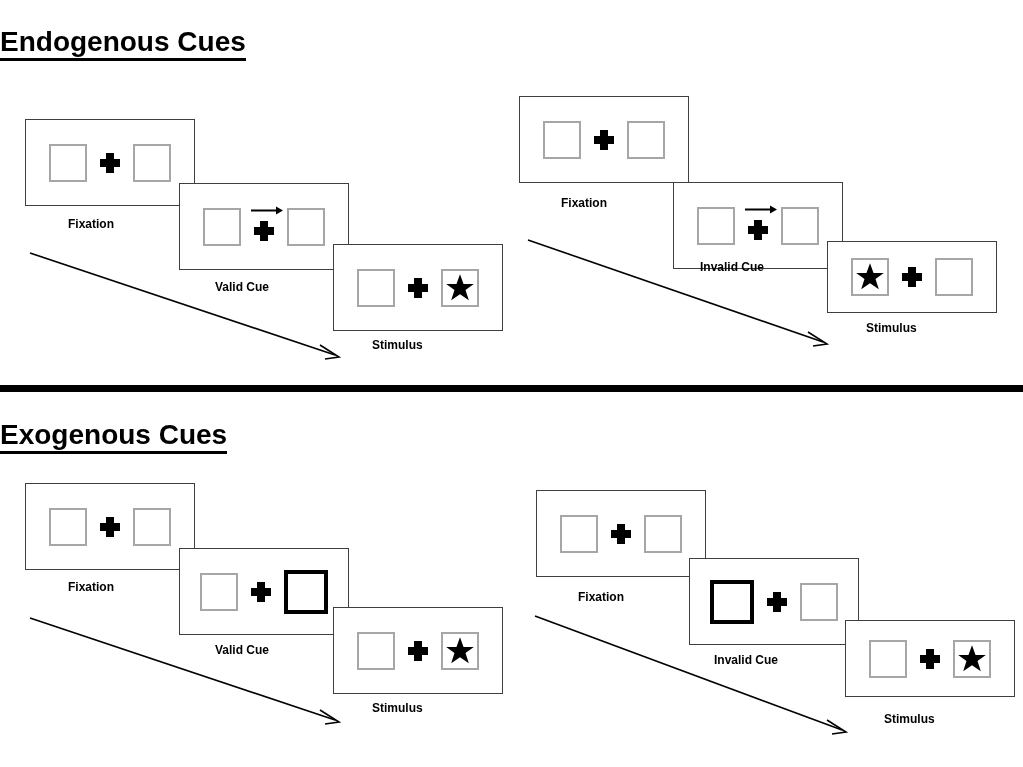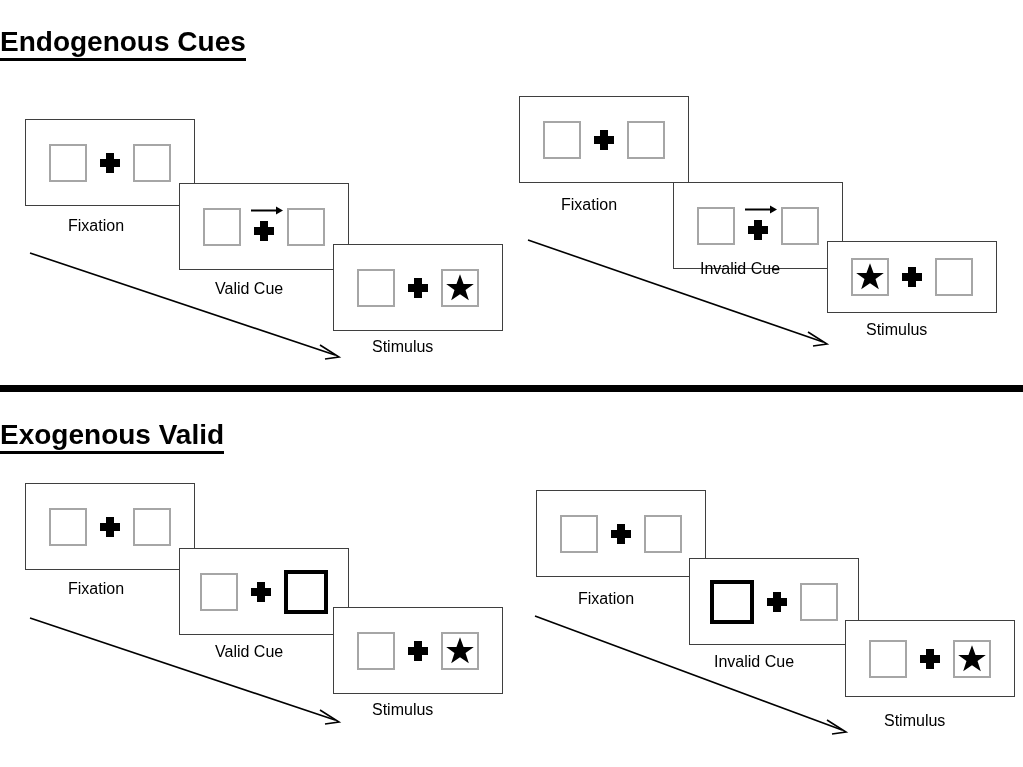--- a/index.html
+++ b/index.html
@@ -120,22 +120,22 @@
     position: absolute;
     top: 1px;
     left: 9px;
     width: 34px;
     height: 11px;
   }
 
   
   .caption {
     position: absolute;
-    font-size: 16px;
-    font-weight: normal;
+    font-size: 12px;
+    font-weight: bold;
     white-space: nowrap;
     color: #000000;
   }
 
   
   .timeline {
     position: absolute;
     pointer-events: none;
   }
 </style>
@@ -234,21 +234,21 @@
 <div class="caption" style="left:866px; top:321px;">Stimulus</div>
 
 <svg class="timeline" style="left:523px; top:232px; width:320px; height:125px;" viewBox="0 0 320 125">
   <line x1="5" y1="8" x2="300" y2="110" stroke="#000" stroke-width="1.6"></line>
   <polyline points="285,100 304,112 290,114" fill="none" stroke="#000" stroke-width="1.6"></polyline>
 </svg>
 
 <div class="divider" style="top:385px;"></div>
 
 <div class="section-title" style="top:419px;">
-  <span>Exogenous Valid</span>
+  <span>Exogenous Cues</span>
 </div>
 
 <div class="panel" style="left:25px; top:483px; width:170px; height:87px;">
   <div class="panel-inner">
     <div class="box"></div>
     <div class="fix-wrap">
       <div class="plus"></div>
     </div>
     <div class="box"></div>
   </div>

